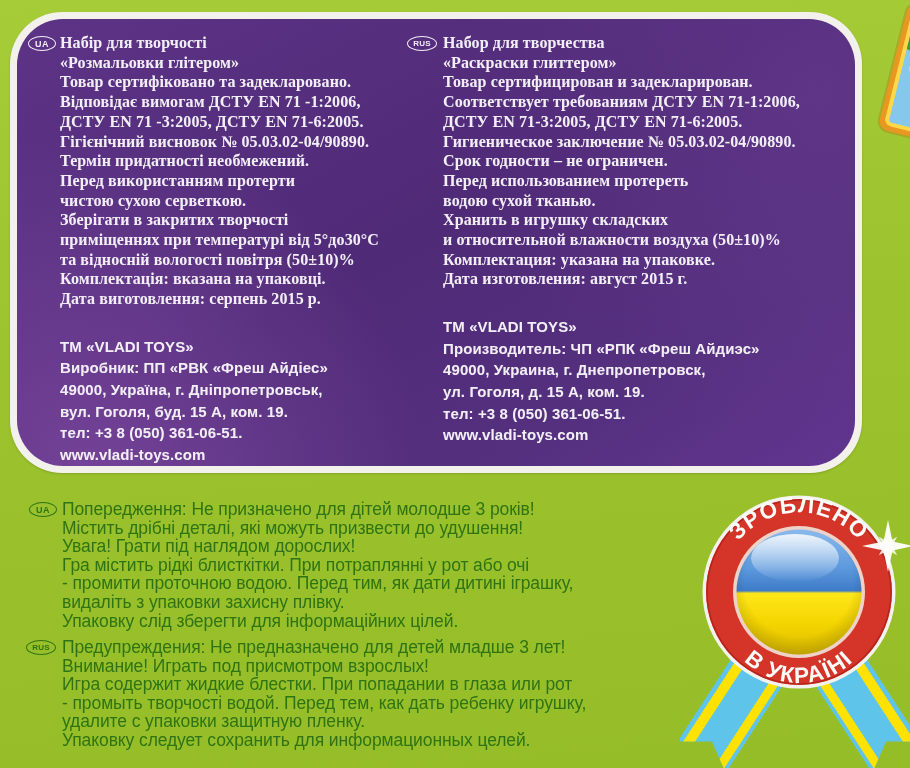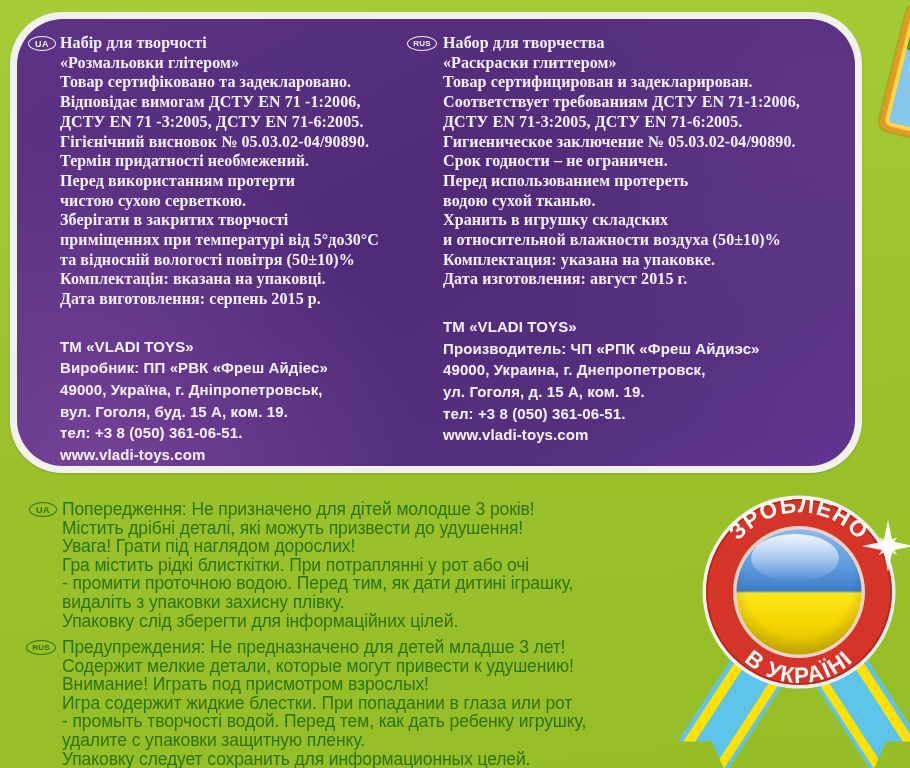--- a/index.html
+++ b/index.html
@@ -184,21 +184,20 @@
         <div class="line">Упаковку слід зберегти для інформаційних цілей.</div>
       </div>
   </div>
 
   <div class="warn warn-rus">
     <span class="lang-badge lang-rus green">
       <span>RUS</span>
     </span>
     <div class="lines">
         <div class="line">Предупреждения: Не предназначено для детей младше 3 лет!</div>
-        <div class="line">Содержит мелкие детали, которые могут привести к удушению!</div>
         <div class="line">Внимание! Играть под присмотром взрослых!</div>
         <div class="line">Игра содержит жидкие блестки. При попадании в глаза или рот</div>
         <div class="line">- промыть творчості водой. Перед тем, как дать ребенку игрушку,</div>
         <div class="line">удалите с упаковки защитную пленку.</div>
         <div class="line">Упаковку следует сохранить для информационных целей.</div>
       </div>
   </div>
 
   <svg class="made-badge" viewBox="0 0 230 300" xmlns="http://www.w3.org/2000/svg">
     <defs>

